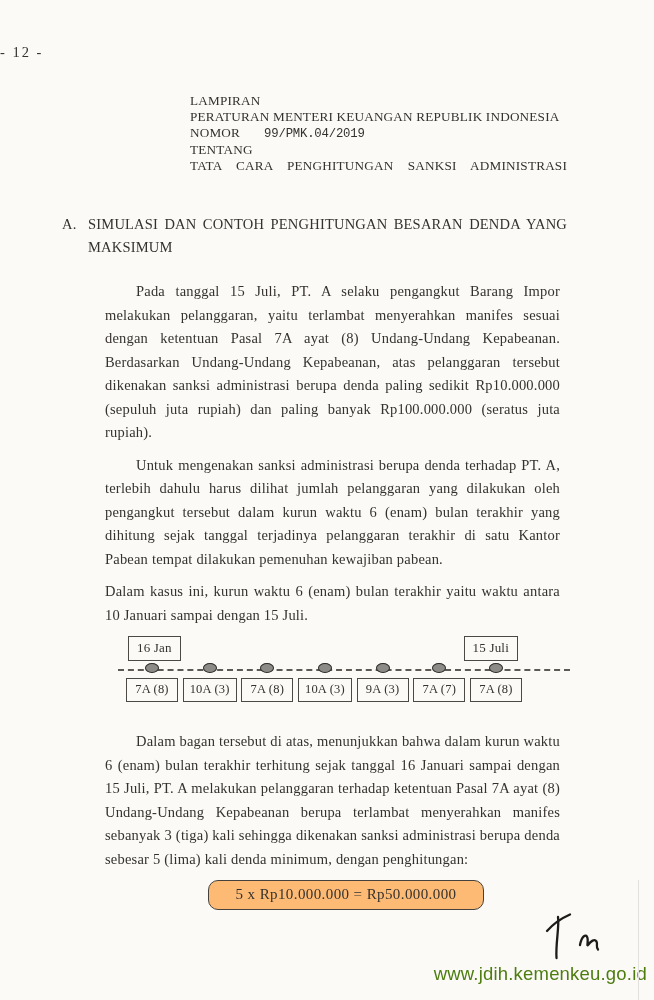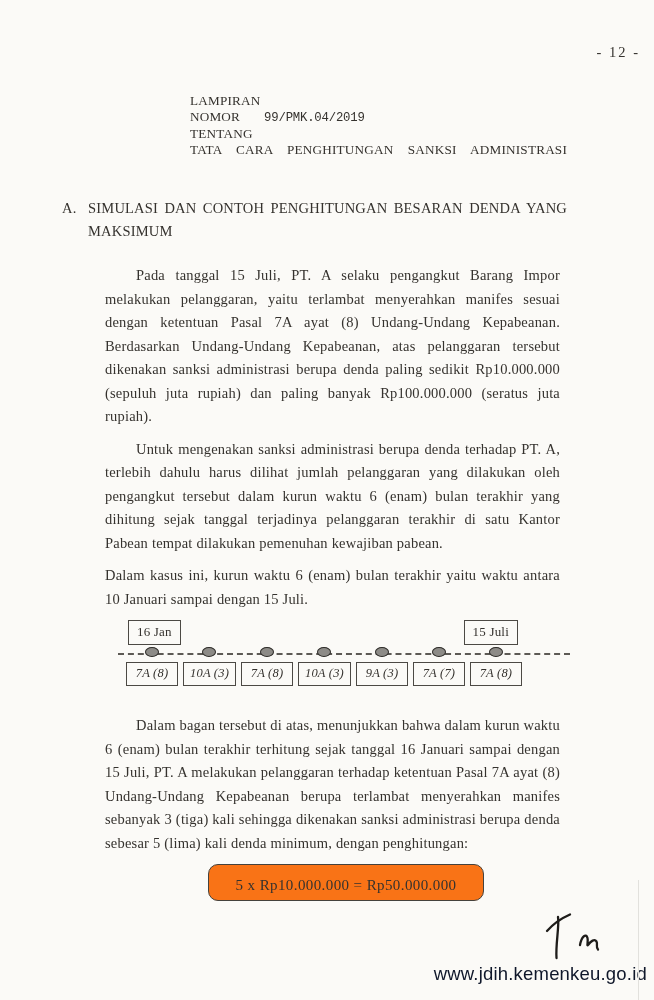--- a/index.html
+++ b/index.html
@@ -14,21 +14,21 @@
     height: 1000px;
     background: #fbfaf7;
     color: #35322e;
     overflow: hidden;
     letter-spacing: 0.2px;
   }
   
   .page-number {
     margin-top: 44px;
     width: 640px;
-    text-align: right;
+    text-align: left;
     font-size: 14.5px;
     letter-spacing: 2px;
   }
   
   .header {
     margin: 32px 1px 0 190px;
     width: 377px;
     font-size: 13.2px;
     line-height: 16.1px;
   }
@@ -88,21 +88,20 @@
     position: absolute;
     left: 8px; right: 48px; top: 27px;
     display: flex;
     justify-content: space-between;
   }
   .tl-event {
     display: flex;
     flex-direction: column;
     align-items: center;
     row-gap: 5px;
-    font-style: italic;
   }
   .tl-dot {
     width: 14px; height: 10px;
     border-radius: 50%;
     background: #8d8b87;
     border: 1.6px solid #2d2b28;
     z-index: 2;
   }
   .tl-event .tl-box {
     min-width: 52px;
@@ -110,32 +109,32 @@
     font-size: 12.5px;
   }
   
   .formula-box {
     margin: 5px 0 0 208px;
     width: 276px;
     border: 1.5px solid #45423d;
     border-radius: 10px;
     text-align: center;
     font-size: 15px;
-    padding: 12px 0 6px 0;
+    padding: 5px 0 6px 0;
     letter-spacing: 0.4px;
-    background: #f97316;
+    background: #fdba74;
   }
   
   .footer-url {
     position: absolute;
     right: 7px;
     bottom: 15px;
     font-family: "Liberation Sans", sans-serif;
     font-size: 18.5px;
-    color: #0f172a;
+    color: #4d7c0f;
     letter-spacing: 0.2px;
   }
   .paraf {
     position: absolute;
     right: 52px;
     bottom: 36px;
     width: 58px;
     height: 52px;
   }
   .scan-line {
@@ -149,20 +148,21 @@
 </style>
 </head>
 <body>
 
 <div class="page">
 
   <div class="page-number">- 12 -</div>
 
   <div class="header">
     <div class="hline">LAMPIRAN</div>
+    <div class="hline">PERATURAN MENTERI KEUANGAN REPUBLIK INDONESIA</div>
     <div class="hline">
       <span>NOMOR</span><span class="mono">99/PMK.04/2019</span>
     </div>
     <div class="hline">TENTANG</div>
     <div class="hline jl">TATA CARA PENGHITUNGAN SANKSI ADMINISTRASI</div>
   </div>
 
   <div class="section">
     <div class="sec-label">A.</div>
     <div class="sec-heading">

